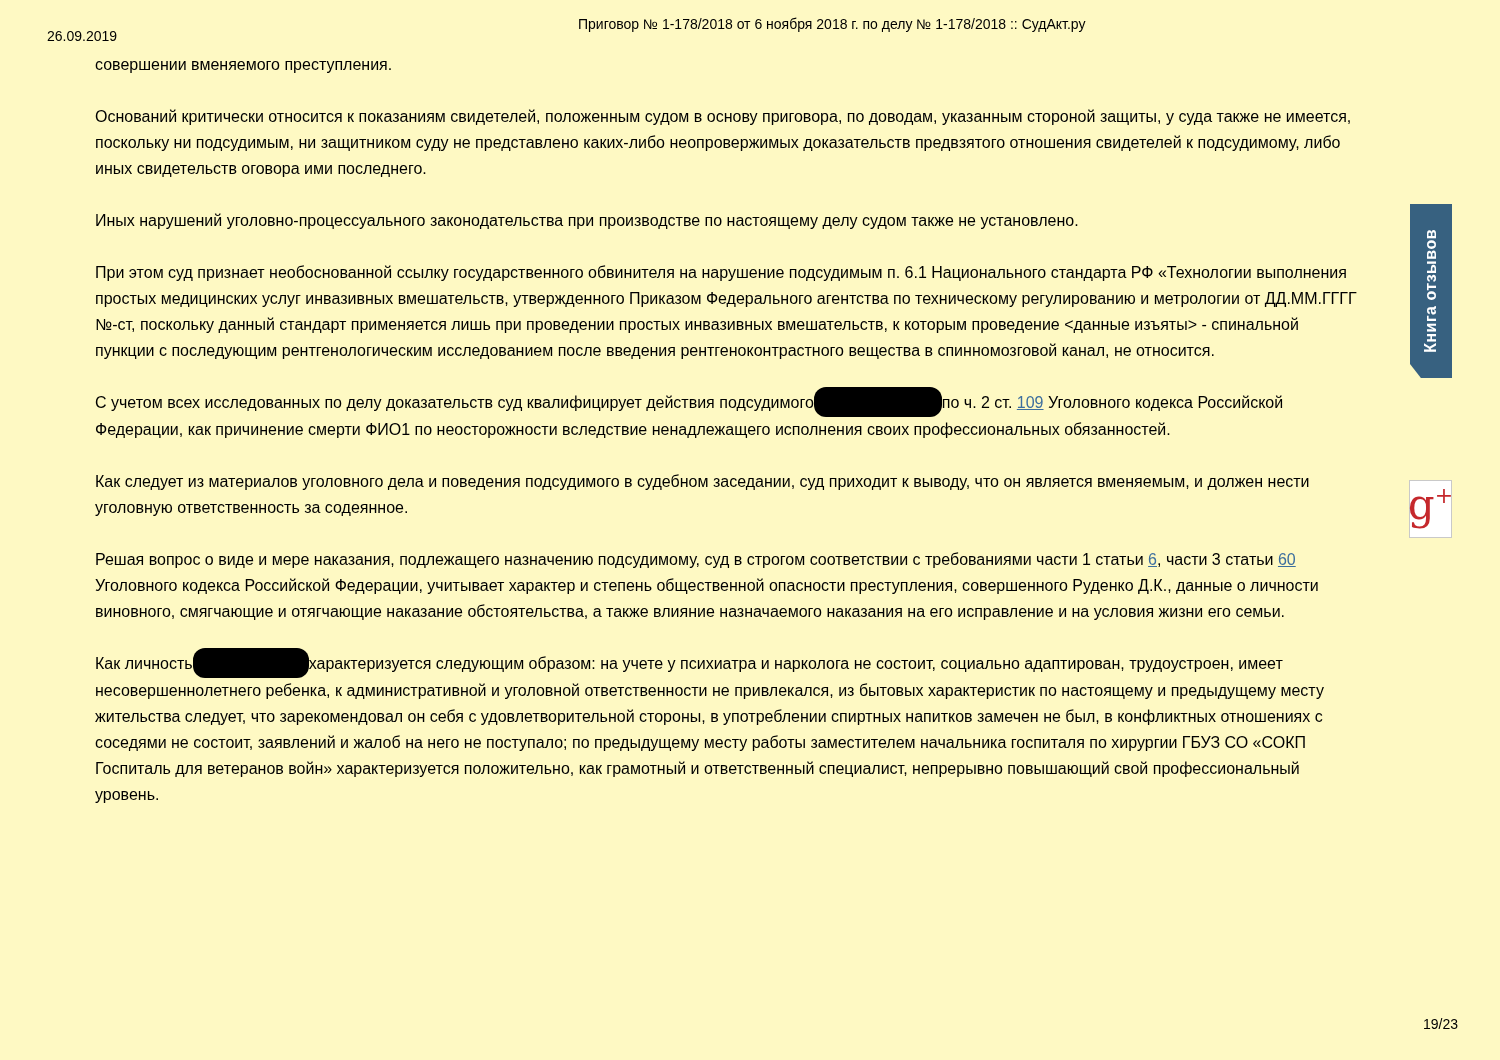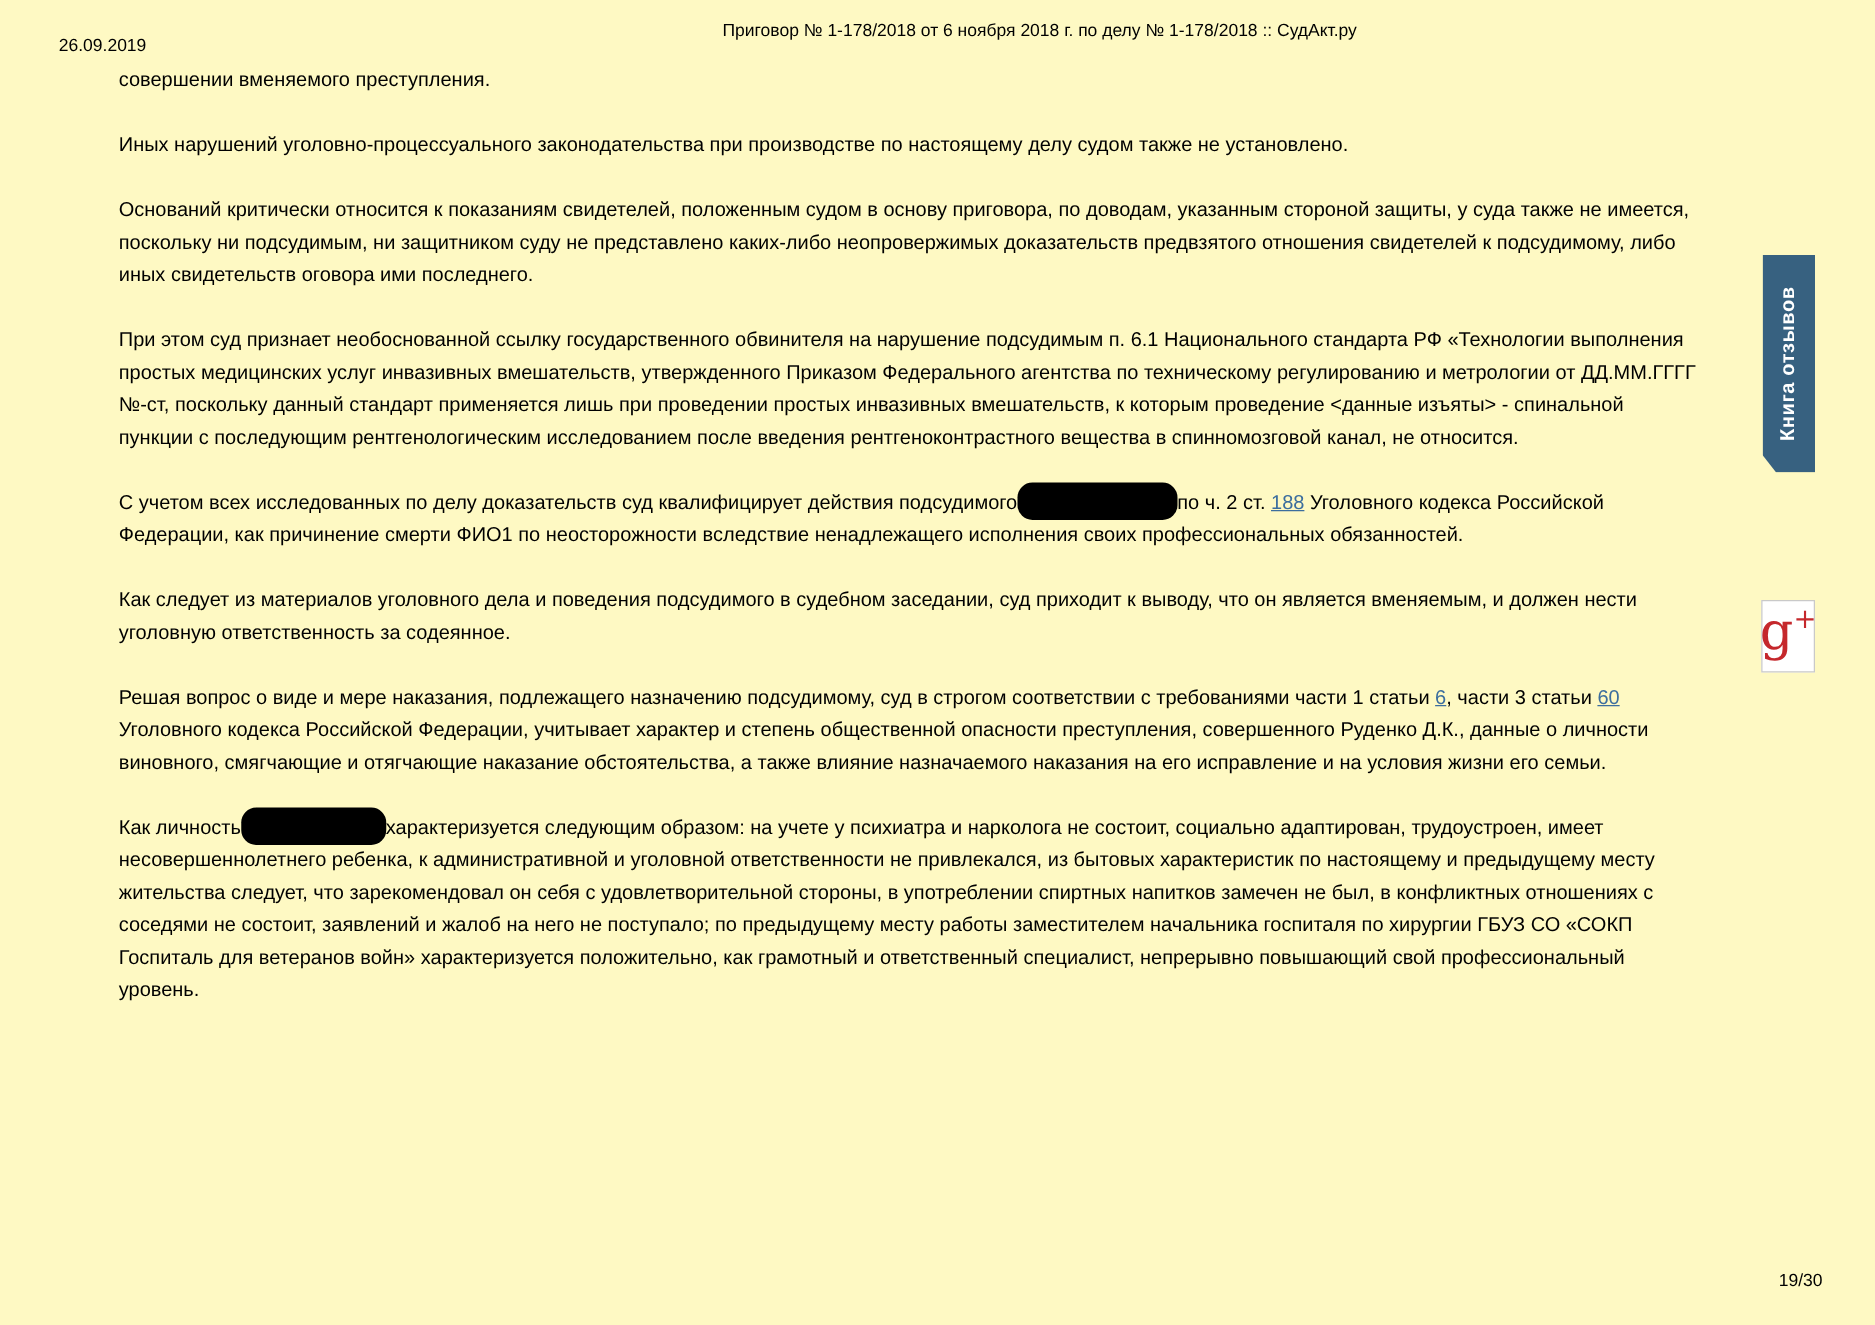--- a/index.html
+++ b/index.html
@@ -112,33 +112,33 @@
 </head>
 <body>
 
 <div class="page">
 
   <div class="print-meta header-date">26.09.2019</div>
   <div class="print-meta header-title">Приговор № 1-178/2018 от 6 ноября 2018 г. по делу № 1-178/2018 :: СудАкт.ру</div>
 
   <div class="doc-body">
       <p>совершении вменяемого преступления.</p>
+      <p>Оснований критически относится к показаниям свидетелей, положенным судом в основу приговора, по доводам, указанным стороной защиты, у суда также не имеется, поскольку ни подсудимым, ни защитником суду не представлено каких-либо неопровержимых доказательств предвзятого отношения свидетелей к подсудимому, либо иных свидетельств оговора ими последнего.</p>
       <p>Иных нарушений уголовно-процессуального законодательства при производстве по настоящему делу судом также не установлено.</p>
-      <p>Оснований критически относится к показаниям свидетелей, положенным судом в основу приговора, по доводам, указанным стороной защиты, у суда также не имеется, поскольку ни подсудимым, ни защитником суду не представлено каких-либо неопровержимых доказательств предвзятого отношения свидетелей к подсудимому, либо иных свидетельств оговора ими последнего.</p>
       <p>При этом суд признает необоснованной ссылку государственного обвинителя на нарушение подсудимым п. 6.1 Национального стандарта РФ «Технологии выполнения простых медицинских услуг инвазивных вмешательств, утвержденного Приказом Федерального агентства по техническому регулированию и метрологии от ДД.ММ.ГГГГ №-ст, поскольку данный стандарт применяется лишь при проведении простых инвазивных вмешательств, к которым проведение &lt;данные изъяты&gt; - спинальной пункции с последующим рентгенологическим исследованием после введения рентгеноконтрастного вещества в спинномозговой канал, не относится.</p>
-      <p>С учетом всех исследованных по делу доказательств суд квалифицирует действия подсудимого<span class="redaction" style="width: 128px;"></span>по ч. 2 ст. <a class="doc-link">188</a> Уголовного кодекса Российской Федерации, как причинение смерти ФИО1 по неосторожности вследствие ненадлежащего исполнения своих профессиональных обязанностей.</p>
+      <p>С учетом всех исследованных по делу доказательств суд квалифицирует действия подсудимого<span class="redaction" style="width: 128px;"></span>по ч. 2 ст. <a class="doc-link">109</a> Уголовного кодекса Российской Федерации, как причинение смерти ФИО1 по неосторожности вследствие ненадлежащего исполнения своих профессиональных обязанностей.</p>
       <p>Как следует из материалов уголовного дела и поведения подсудимого в судебном заседании, суд приходит к выводу, что он является вменяемым, и должен нести уголовную ответственность за содеянное.</p>
       <p>Решая вопрос о виде и мере наказания, подлежащего назначению подсудимому, суд в строгом соответствии с требованиями части 1 статьи <a class="doc-link">6</a>, части 3 статьи <a class="doc-link">60</a> Уголовного кодекса Российской Федерации, учитывает характер и степень общественной опасности преступления, совершенного Руденко Д.К., данные о личности виновного, смягчающие и отягчающие наказание обстоятельства, а также влияние назначаемого наказания на его исправление и на условия жизни его семьи.</p>
       <p>Как личность<span class="redaction" style="width: 116px;"></span>характеризуется следующим образом: на учете у психиатра и нарколога не состоит, социально адаптирован, трудоустроен, имеет несовершеннолетнего ребенка, к административной и уголовной ответственности не привлекался, из бытовых характеристик по настоящему и предыдущему месту жительства следует, что зарекомендовал он себя с удовлетворительной стороны, в употреблении спиртных напитков замечен не был, в конфликтных отношениях с соседями не состоит, заявлений и жалоб на него не поступало; по предыдущему месту работы заместителем начальника госпиталя по хирургии ГБУЗ СО «СОКП Госпиталь для ветеранов войн» характеризуется положительно, как грамотный и ответственный специалист, непрерывно повышающий свой профессиональный уровень.</p>
     </div>
 
   <div class="feedback-tab">
     <span class="feedback-tab-label">Книга отзывов</span>
   </div>
 
   <div class="gplus-badge">
     <span class="gplus-letter">g</span>
     <span class="gplus-plus">+</span>
   </div>
 
-  <div class="print-meta footer-page">19/30</div>
+  <div class="print-meta footer-page">19/23</div>
 
 </div>
 
 </body></html>

